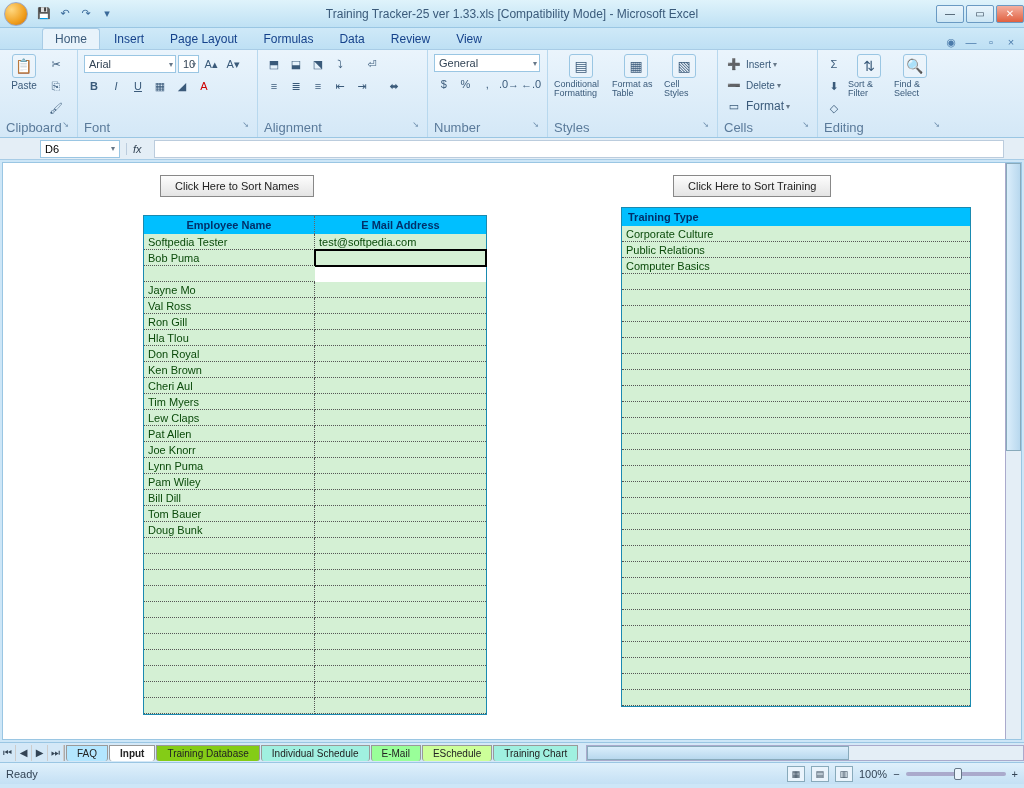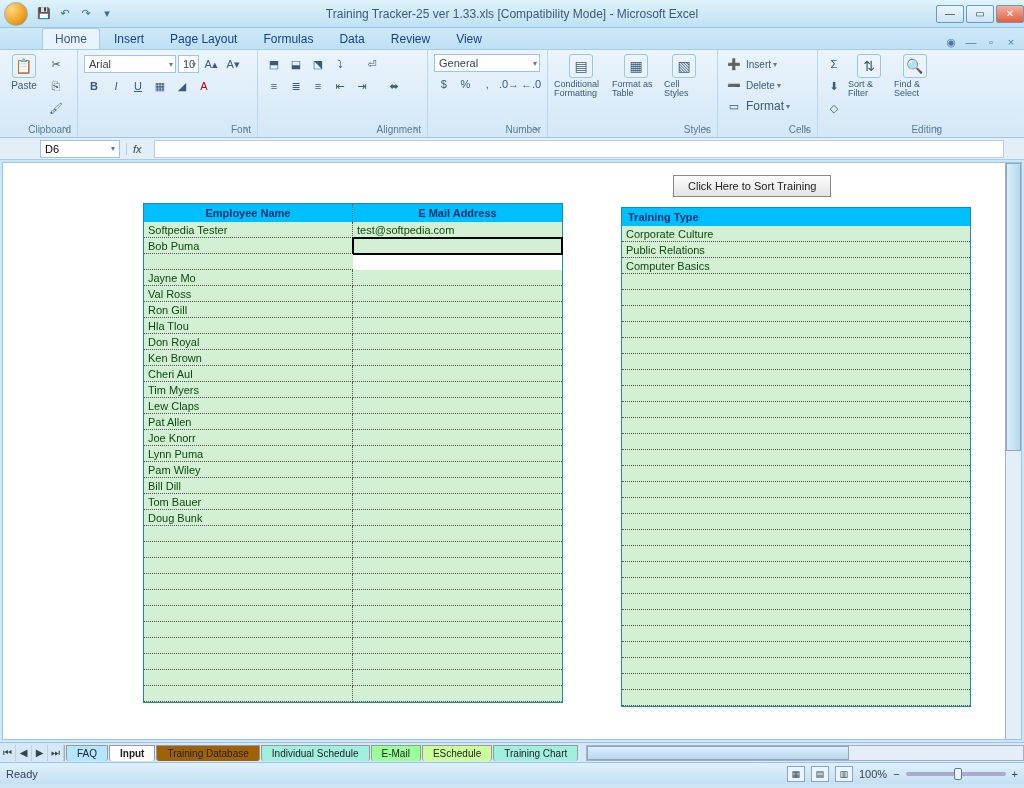--- a/index.html
+++ b/index.html
@@ -19,21 +19,21 @@
 .tabs { height: 22px; background: linear-gradient(to bottom,#cfe9f8,#bee0f4); display:flex; align-items:flex-end; padding-left: 42px; gap: 2px; border-bottom:1px solid #a8cce6;}
 .tab { padding: 3px 12px; font-size: 12px; color: #15428b; border-radius: 3px 3px 0 0; }
 .tab.active { background: #e8f3fb; border: 1px solid #a8cce6; border-bottom: none; font-weight: normal; color:#3a5a7a;}
 .tabs-right { margin-left:auto; display:flex; gap:6px; padding-right:6px; align-items:center; color:#4a7aaa;font-size:11px;}
 .tabs-right span{width:14px;height:14px;display:flex;align-items:center;justify-content:center;border-radius:50%;}
 
 
 .ribbon { height: 88px; background: linear-gradient(to bottom,#eaf4fc,#d4e8f7); display:flex; border-bottom:1px solid #9ac6e3; }
 .group { border-right: 1px solid #b8d8ee; padding: 4px 6px 2px; display:flex; flex-direction:column; }
 .group-body { flex:1; display:flex; align-items:flex-start; gap:4px; }
-.group-label { font-size:10px; color:#5a7a9a; text-align:right; padding-top:2px; position:relative;}
+.group-label { font-size:13px; color:#5a7a9a; text-align:left; padding-top:2px; position:relative;}
 .group-label::after { content:"↘"; position:absolute; right:2px; font-size:8px; color:#6a8aaa;}
 .bigbtn { width:36px; display:flex; flex-direction:column; align-items:center; font-size:10px; color:#3a5a7a; gap:2px;}
 .bigbtn .ico { width:24px; height:24px; background:#fff3; border:1px solid #9ac6e3; border-radius:3px; display:flex;align-items:center;justify-content:center;font-size:14px;}
 .col { display:flex; flex-direction:column; gap:2px; }
 .row { display:flex; gap:2px; align-items:center;}
 .sbtn { width:20px; height:20px; border:1px solid transparent; display:flex;align-items:center;justify-content:center; font-size:11px; color:#3a5a7a; border-radius:2px;}
 .combo { height:18px; border:1px solid #9ac6e3; background:#fff; font-size:11px; padding:0 14px 0 4px; color:#345; position:relative; display:flex;align-items:center;}
 .combo::after{content:"▾";position:absolute;right:2px;font-size:8px;color:#678;}
 
 
@@ -52,21 +52,21 @@
 .trow { display:flex; }
 .selcell { outline:2px solid #000; outline-offset:-1px; background:#d4f0d4;}
 
 
 .sheettabs { height: 20px; background:#d4e8f7; display:flex; align-items:center; border-top:1px solid #9ac6e3; font-size:10px;}
 .navbtns { display:flex; border-right:1px solid #aaa; }
 .navbtns span{width:16px;height:16px;display:flex;align-items:center;justify-content:center;color:#345;border-right:1px solid #ccc;}
 .stab { padding:2px 10px; background:#fff; border:1px solid #999; border-bottom:none; margin-left:1px; border-radius:0 0 3px 3px; color:#222;}
 .stab.faq{background:#b3e6ff;}
 .stab.active{background:#fff;font-weight:bold;}
-.stab.yel{background:#a16207;}
+.stab.yel{background:#84cc16;}
 .stab.cyan{background:#a0f0e0;}
 .stab.grn{background:#99ff99;}
 .stab.lime{background:#ccff99;}
 .hscroll{flex:1;margin-left:8px;height:16px;background:#e4eef6;border:1px solid #aac;position:relative;}
 .hscroll .thumb{position:absolute;left:0;width:60%;height:100%;background:linear-gradient(to bottom,#dbeefb,#b8d8ee);border:1px solid #8ab;}
 
 
 .status { height:22px; background:linear-gradient(to bottom,#dff0fb,#c4e0f4); display:flex;align-items:center; padding:0 6px; font-size:11px; color:#345; border-top:1px solid #9ac6e3;}
 .status .right{margin-left:auto;display:flex;align-items:center;gap:6px;}
 .viewbtn{width:18px;height:16px;border:1px solid #8ab;background:#eaf4fc;display:flex;align-items:center;justify-content:center;font-size:9px;}
@@ -257,23 +257,24 @@
   </div>
 </div>
 
 <div class="fbar">
   <div class="namebox">D6</div>
   <div class="fx">fx</div>
   <div class="finput"></div>
 </div>
 
 <div class="sheet">
+  <div class="btn3d" style="left:157px;top:12px">Click Here to Sort Names</div>
   <div class="btn3d" style="left:670px;top:12px">Click Here to Sort Training</div>
 
-  <div class="tbl" id="tbl1" style="left:140px;top:40px;width:420px">
+  <div class="tbl" id="tbl1" style="left:140px;top:52px;width:344px">
       <div class="trow">
         <div class="thdr" style="width:50%">Employee Name</div>
         <div class="thdr" style="width:50%;border-right:none">E Mail Address</div>
       </div>
       <div class="trow">
         <div class="tcell" style="width:50%">Softpedia Tester</div>
         <div class="tcell" style="width:50%;border-right:none">test@softpedia.com</div>
       </div>
       <div class="trow">
         <div class="tcell" style="width:50%">Bob Puma</div>

